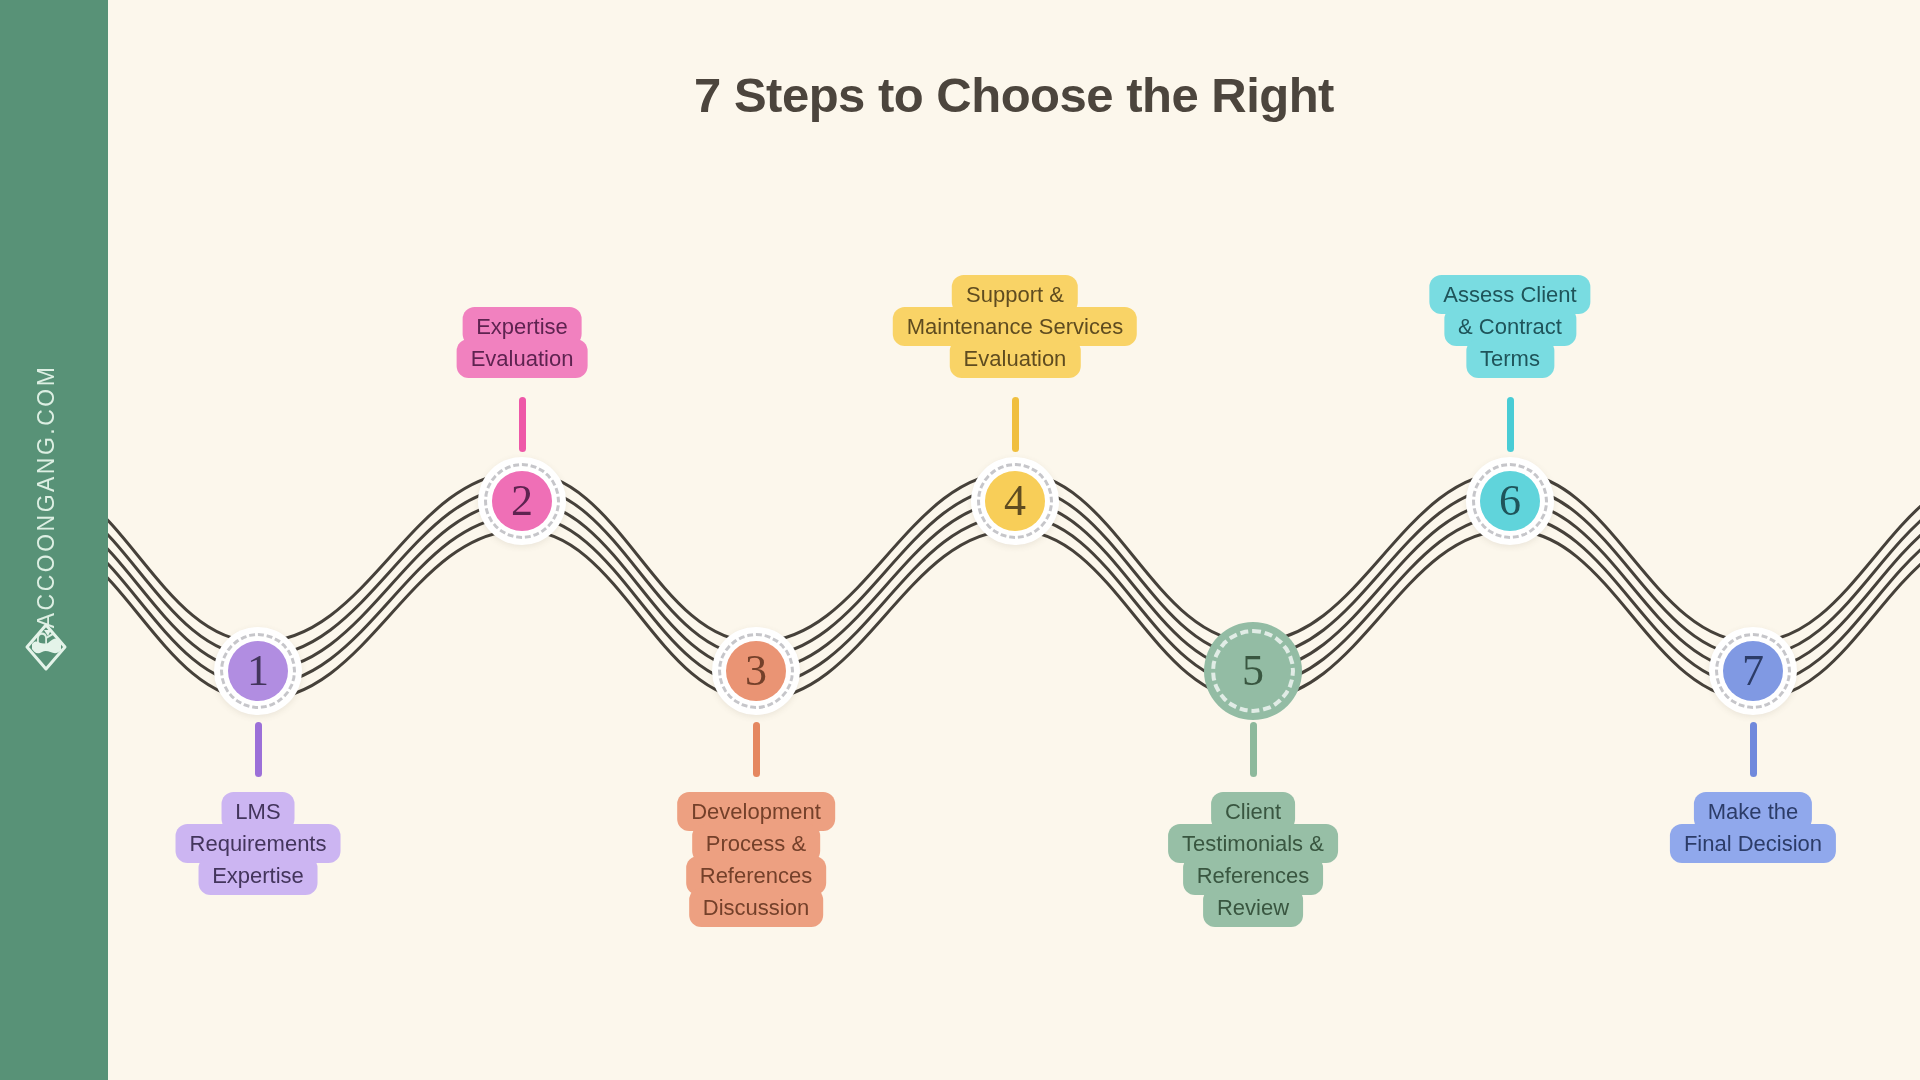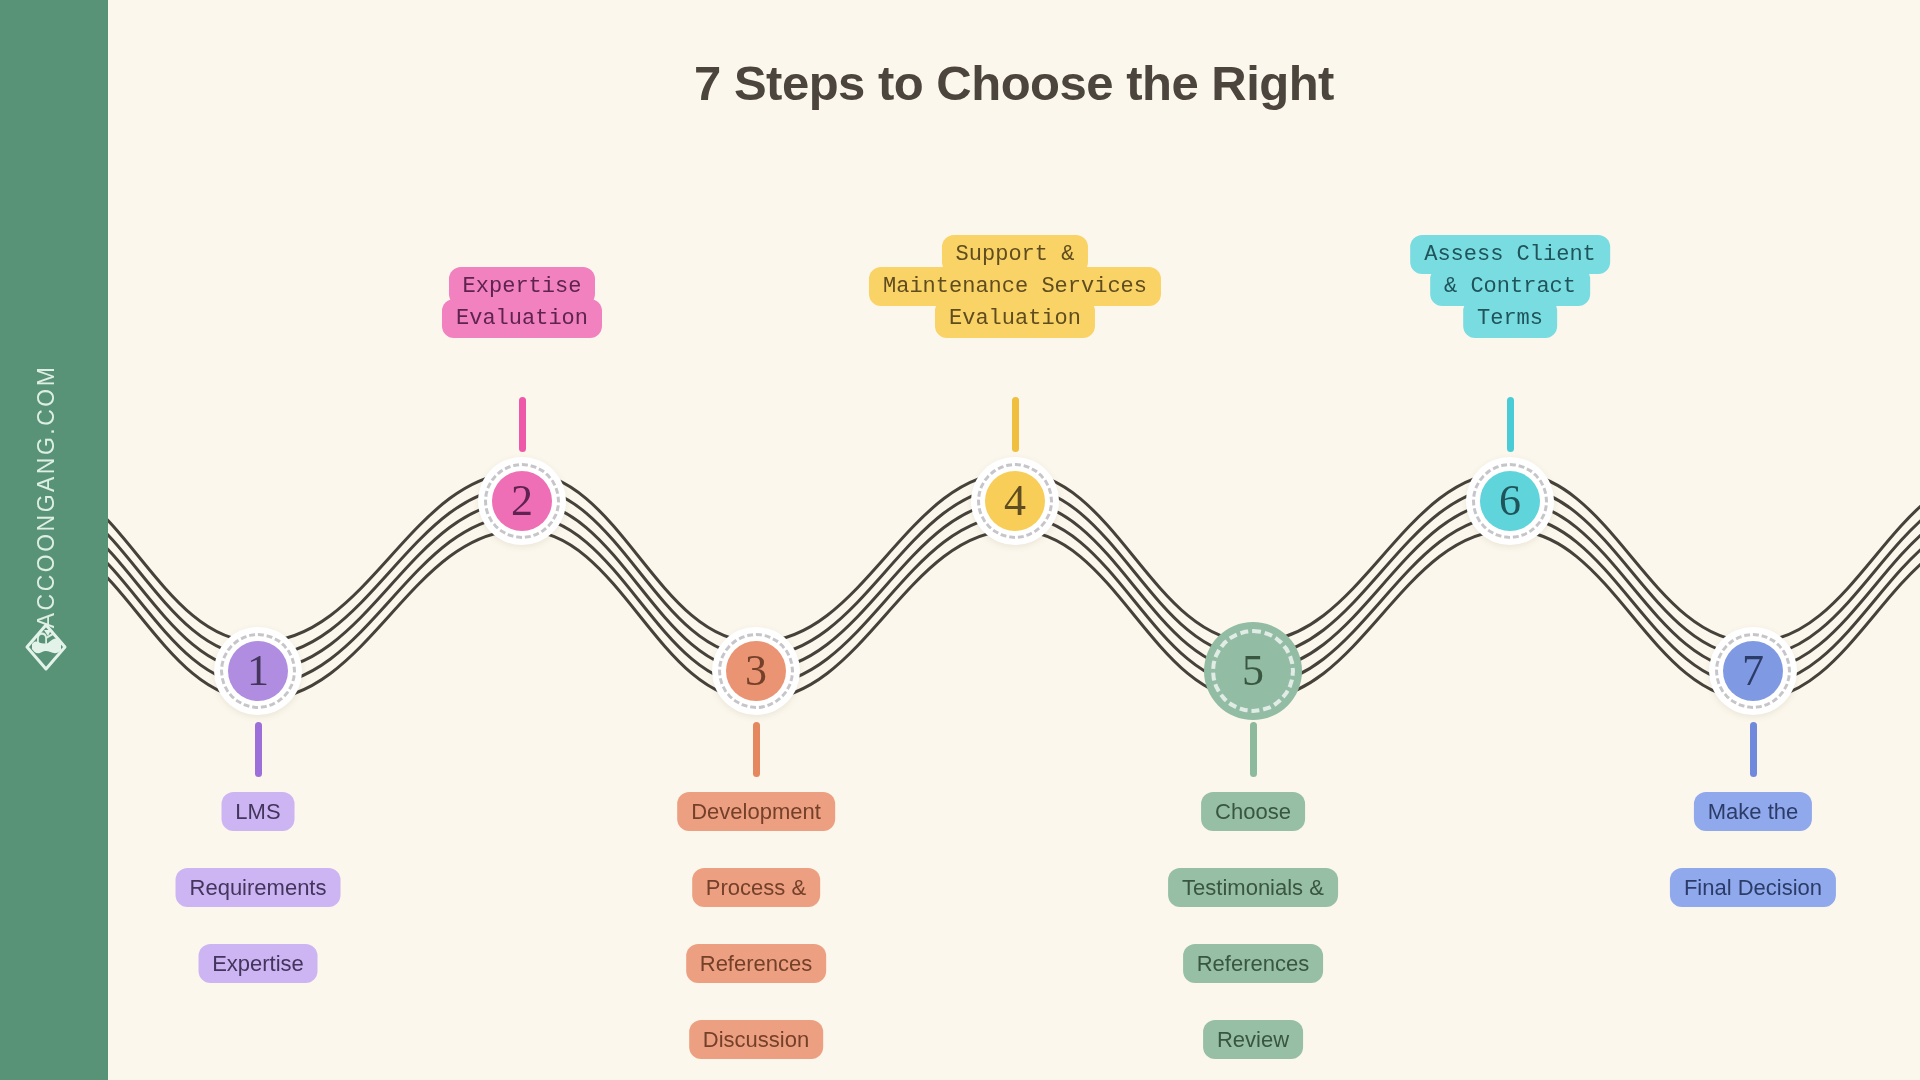--- a/index.html
+++ b/index.html
@@ -19,21 +19,21 @@
   .side-text {
     position:absolute; left:46px; top:506px;
     transform:translate(-50%,-50%) rotate(-90deg);
     white-space:nowrap;
     color:#ddefe3; font-size:23px; letter-spacing:2.5px; font-weight:400;
   }
   .side-logo { position:absolute; left:24px; top:622px; }
 
   
   .title {
-    position:absolute; left:108px; right:0; top:50px; z-index:2;
+    position:absolute; left:108px; right:0; top:62px; z-index:2;
     text-align:center; color:#4c453d;
     font-size:49px; font-weight:700; line-height:67px; letter-spacing:-0.5px;
   }
 
   
   #wave { position:absolute; left:0; top:0; z-index:1; }
 
   
   .step { position:absolute; inset:0; z-index:2; pointer-events:none; }
 
@@ -70,22 +70,22 @@
   }
   .bottom-step .connector { top:calc(var(--cy) + 51px); }
   .top-step    .connector { top:calc(var(--cy) - 104px); }
 
   .label {
     position:absolute; left:var(--cx); transform:translateX(-50%);
     display:flex; flex-direction:column; align-items:center;
     font-size:22px; line-height:31px; color:var(--ink);
     text-align:center; white-space:nowrap;
   }
-  .bottom-step .label { top:792px;gap:44px; }
-  .top-step    .label { bottom:742px;font-family:Liberation Mono, monospace; }
+  .bottom-step .label { top:792px; }
+  .top-step    .label { bottom:702px; }
   .label span {
     display:block; background:var(--bg);
     padding:4px 14px; border-radius:12px;
   }
   .label span + span { margin-top:-7px; }
 
   
   .s1 { --cx:258px;  --cy:671px; --accent:#b18de1; --bg:#ccb5f2; --line:#9c70d8; --ink:#43355c; }
   .s2 { --cx:522px;  --cy:501px; --accent:#ef6fb6; --bg:#f181bf; --line:#ee58a8; --ink:#5e2350; }
   .s3 { --cx:756px;  --cy:671px; --accent:#ea9474; --bg:#eda081; --line:#e5875f; --ink:#74402a; }
@@ -177,21 +177,21 @@
 </div>
 
 <div class="step s5 bottom-step">
   <div class="node">
     <div class="inner">
       <span class="num">5</span>
     </div>
   </div>
   <div class="connector"></div>
   <div class="label">
-    <span>Choose</span>
+    <span>Client</span>
     <span>Testimonials &amp;</span>
     <span>References</span>
     <span>Review</span>
   </div>
 </div>
 
 <div class="step s6 top-step">
   <div class="node">
     <div class="inner">
       <span class="num">6</span>

